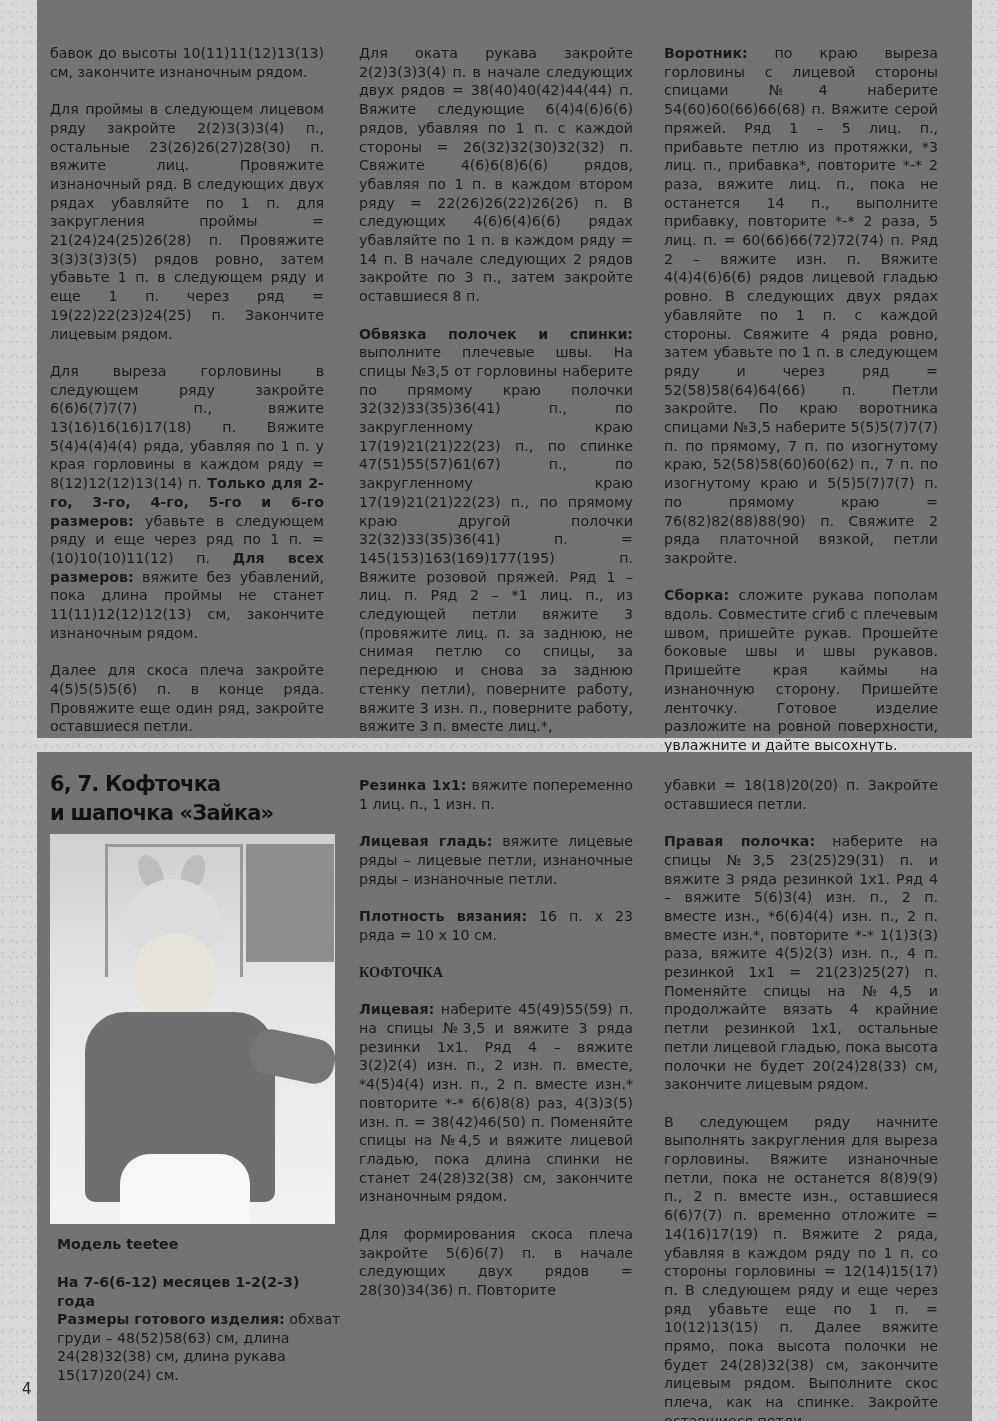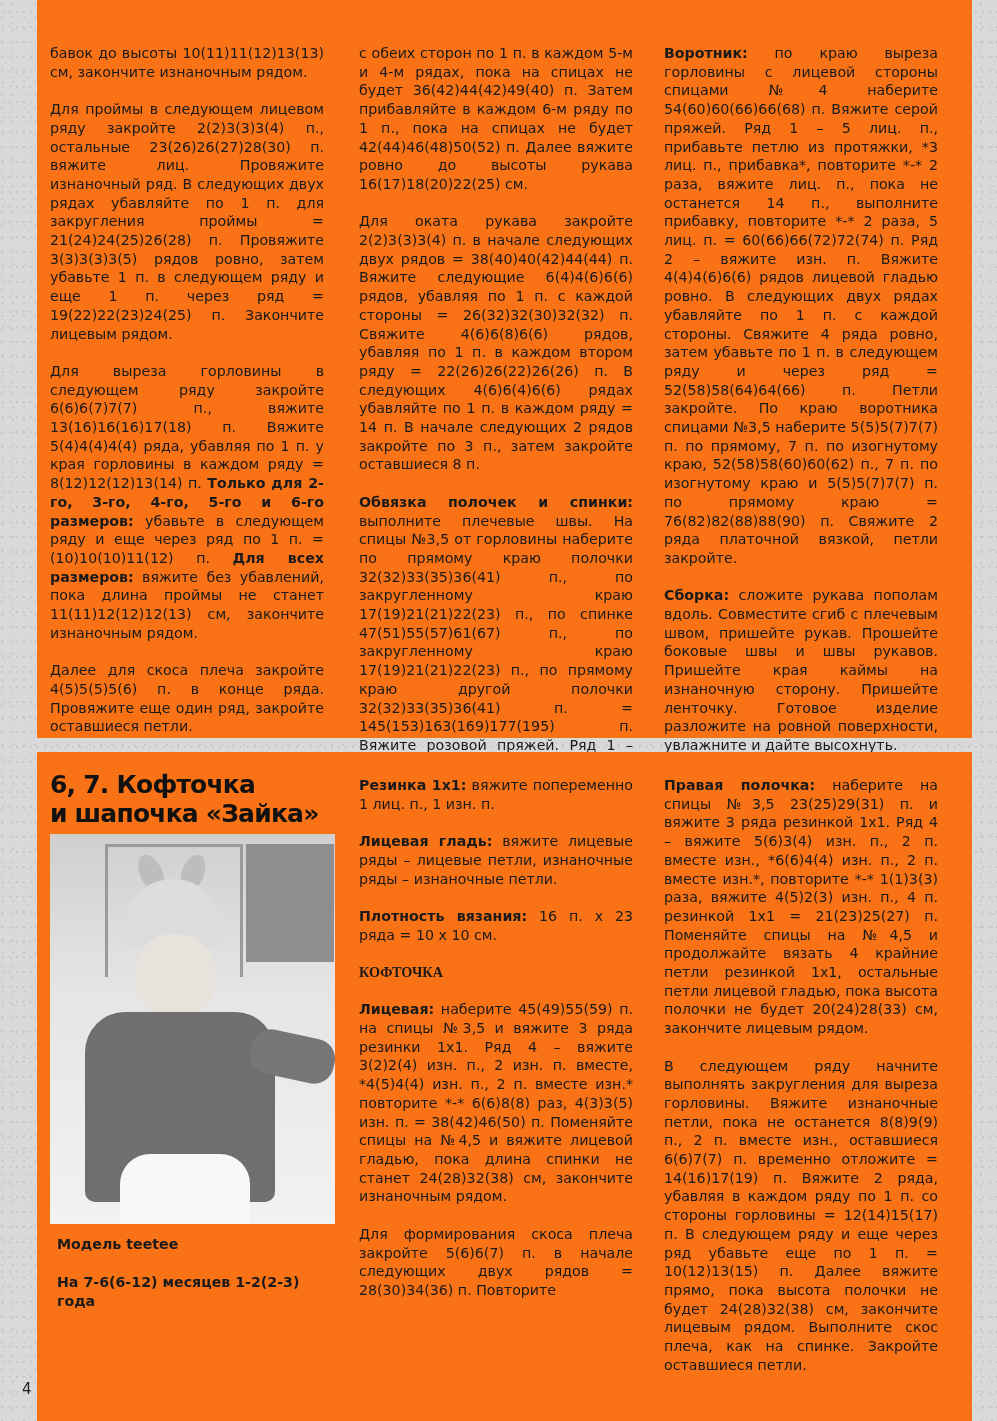--- a/index.html
+++ b/index.html
@@ -8,40 +8,40 @@
     background: #d9d9d9;
     background-image:
       radial-gradient(circle at 20% 30%, #c8c8c8 0.8px, transparent 1.2px),
       radial-gradient(circle at 70% 60%, #cfcfcf 0.8px, transparent 1.2px),
       radial-gradient(circle at 40% 80%, #c4c4c4 0.7px, transparent 1.1px);
     background-size: 11px 13px, 17px 9px, 7px 15px;
     font-family: "DejaVu Sans", sans-serif;
     color: #1a1a1a;
   }
   .panel {
-    position: absolute; left: 37px; width: 935px; background: #f97316;
+    position: absolute; left: 37px; width: 935px; background: #737373;
   }
   .panel.top { top: 0; height: 738px; }
   .panel.bottom { top: 752px; height: 669px; }
   .col {
     position: absolute; width: 274px;
     font-size: 14.2px; line-height: 18.7px;
     text-align: justify; hyphens: manual;
   }
   .col p { margin: 0 0 18.7px 0; }
   .col b { font-weight: bold; }
   .top .c1 { left: 13px; top: 44px; }
   .top .c2 { left: 322px; top: 44px; }
   .top .c3 { left: 627px; top: 44px; }
   .bottom .c2 { left: 322px; top: 24px; }
   .bottom .c3 { left: 627px; top: 24px; }
   .title {
     position: absolute; left: 13px; top: 18px;
     font-family: "DejaVu Sans", sans-serif; font-weight: bold;
-    font-size: 25px; line-height: 29px; letter-spacing: -0.8px; color: #111;
+    font-size: 21px; line-height: 29px; letter-spacing: -0.8px; color: #111;
     margin: 0;
   }
   .photo {
     position: absolute; left: 13px; top: 82px; width: 285px; height: 390px;
     background: linear-gradient(180deg, #cfcfcf 0%, #e5e5e5 40%, #f2f2f2 100%);
     overflow: hidden;
   }
   .photo .window { position: absolute; left: 196px; top: 10px; width: 88px; height: 118px; background: #8e8e8e; }
   .photo .frame { position: absolute; left: 55px; top: 10px; width: 132px; height: 130px; border: 3px solid #9a9a9a; border-bottom: none; }
   .photo .hat { position: absolute; left: 73px; top: 45px; width: 100px; height: 70px; border-radius: 50px 50px 20px 20px; background: #dcdcdc; }
@@ -66,21 +66,20 @@
   <div class="col c1">
     <p>бавок до высоты 10(11)11(12)13(13) см, закончите изнаночным рядом.</p>
     <p>Для проймы в следующем лицевом ряду закройте 2(2)3(3)3(4) п., остальные 23(26)26(27)28(30) п. вяжите лиц. Провяжите изнаночный ряд. В следующих двух рядах убавляйте по 1 п. для закругления проймы = 21(24)24(25)26(28) п. Провяжите 3(3)3(3)3(5) рядов ровно, затем убавьте 1 п. в следующем ряду и еще 1 п. через ряд = 19(22)22(23)24(25) п. Закончите лицевым рядом.</p>
     <p><span>Для выреза горловины в следующем ряду закройте 6(6)6(7)7(7) п., вяжите 13(16)16(16)17(18) п. Вяжите 5(4)4(4)4(4) ряда, убавляя по 1 п. у края горловины в каждом ряду = 8(12)12(12)13(14) п. </span><b>Только для 2-го, 3-го, 4-го, 5-го и 6-го размеров:</b><span> убавьте в следующем ряду и еще через ряд по 1 п. = (10)10(10)11(12) п. </span><b>Для всех размеров:</b><span> вяжите без убавлений, пока длина проймы не станет 11(11)12(12)12(13) см, закончите изнаночным рядом.</span></p>
     <p>Далее для скоса плеча закройте 4(5)5(5)5(6) п. в конце ряда. Провяжите еще один ряд, закройте оставшиеся петли.</p>
     <p>Правую полочку свяжите симметрично.</p>
     <p><b>Рукава:</b><span> наберите 30(30)30(32)32(32) п. на спицы №4 серой пряжей и вяжите 4 ряда платочной вязкой. Далее вяжите лицевой гладью, прибавляя</span></p>
   </div>
 
   <div class="col c2">
-    <p>с обеих сторон по 1 п. в каждом 5-м и 4-м рядах, пока на спицах не будет 36(42)44(42)49(40) п. Затем прибавляйте в каждом 6-м ряду по 1 п., пока на спицах не будет 42(44)46(48)50(52) п. Далее вяжите ровно до высоты рукава 16(17)18(20)22(25) см.</p>
     <p>Для оката рукава закройте 2(2)3(3)3(4) п. в начале следующих двух рядов = 38(40)40(42)44(44) п. Вяжите следующие 6(4)4(6)6(6) рядов, убавляя по 1 п. с каждой стороны = 26(32)32(30)32(32) п. Свяжите 4(6)6(8)6(6) рядов, убавляя по 1 п. в каждом втором ряду = 22(26)26(22)26(26) п. В следующих 4(6)6(4)6(6) рядах убавляйте по 1 п. в каждом ряду = 14 п. В начале следующих 2 рядов закройте по 3 п., затем закройте оставшиеся 8 п.</p>
     <p><b>Обвязка полочек и спинки:</b><span> выполните плечевые швы. На спицы №3,5 от горловины наберите по прямому краю полочки 32(32)33(35)36(41) п., по закругленному краю 17(19)21(21)22(23) п., по спинке 47(51)55(57)61(67) п., по закругленному краю 17(19)21(21)22(23) п., по прямому краю другой полочки 32(32)33(35)36(41) п. = 145(153)163(169)177(195) п. Вяжите розовой пряжей. Ряд 1 – лиц. п. Ряд 2 – *1 лиц. п., из следующей петли вяжите 3 (провяжите лиц. п. за заднюю, не снимая петлю со спицы, за переднюю и снова за заднюю стенку петли), поверните работу, вяжите 3 изн. п., поверните работу, вяжите 3 п. вместе лиц.*,</span></p>
   </div>
 
   <div class="col c3">
     <p><b>Воротник:</b><span> по краю выреза горловины с лицевой стороны спицами №4 наберите 54(60)60(66)66(68) п. Вяжите серой пряжей. Ряд 1 – 5 лиц. п., прибавьте петлю из протяжки, *3 лиц. п., прибавка*, повторите *-* 2 раза, вяжите лиц. п., пока не останется 14 п., выполните прибавку, повторите *-* 2 раза, 5 лиц. п. = 60(66)66(72)72(74) п. Ряд 2 – вяжите изн. п. Вяжите 4(4)4(6)6(6) рядов лицевой гладью ровно. В следующих двух рядах убавляйте по 1 п. с каждой стороны. Свяжите 4 ряда ровно, затем убавьте по 1 п. в следующем ряду и через ряд = 52(58)58(64)64(66) п. Петли закройте. По краю воротника спицами №3,5 наберите 5(5)5(7)7(7) п. по прямому, 7 п. по изогнутому краю, 52(58)58(60)60(62) п., 7 п. по изогнутому краю и 5(5)5(7)7(7) п. по прямому краю = 76(82)82(88)88(90) п. Свяжите 2 ряда платочной вязкой, петли закройте.</span></p>
     <p><b>Сборка:</b><span> сложите рукава пополам вдоль. Совместите сгиб с плечевым швом, пришейте рукав. Прошейте боковые швы и швы рукавов. Пришейте края каймы на изнаночную сторону. Пришейте ленточку. Готовое изделие разложите на ровной поверхности, увлажните и дайте высохнуть.</span></p>
   </div>
 </div>
 
@@ -97,30 +96,32 @@
     <div class="ear2"></div>
     <div class="hat"></div>
     <div class="face"></div>
     <div class="cardigan"></div>
     <div class="arm"></div>
     <div class="skirt"></div>
   </div>
 
   <p class="meta model">Модель teetee</p>
   <p class="meta age">На 7-6(6-12) месяцев 1-2(2-3) года</p>
+  <p class="meta sizes"><b>Размеры готового изделия:</b><span> обхват груди – 48(52)58(63) см, длина 24(28)32(38) см, длина рукава 15(17)20(24) см.</span></p>
 
   <div class="col c2">
     <p><b>Резинка 1x1:</b><span> вяжите попеременно 1 лиц. п., 1 изн. п.</span></p>
     <p><b>Лицевая гладь:</b><span> вяжите лицевые ряды – лицевые петли, изнаночные ряды – изнаночные петли.</span></p>
     <p><b>Плотность вязания:</b><span> 16 п. x 23 ряда = 10 x 10 см.</span></p>
     <p class="section-head">КОФТОЧКА</p>
     <p><b>Лицевая:</b><span> наберите 45(49)55(59) п. на спицы №3,5 и вяжите 3 ряда резинки 1x1. Ряд 4 – вяжите 3(2)2(4) изн. п., 2 изн. п. вместе, *4(5)4(4) изн. п., 2 п. вместе изн.* повторите *-* 6(6)8(8) раз, 4(3)3(5) изн. п. = 38(42)46(50) п. Поменяйте спицы на №4,5 и вяжите лицевой гладью, пока длина спинки не станет 24(28)32(38) см, закончите изнаночным рядом.</span></p>
     <p>Для формирования скоса плеча закройте 5(6)6(7) п. в начале следующих двух рядов = 28(30)34(36) п. Повторите</p>
   </div>
 
   <div class="col c3">
+    <p>убавки = 18(18)20(20) п. Закройте оставшиеся петли.</p>
     <p><b>Правая полочка:</b><span> наберите на спицы №3,5 23(25)29(31) п. и вяжите 3 ряда резинкой 1x1. Ряд 4 – вяжите 5(6)3(4) изн. п., 2 п. вместе изн., *6(6)4(4) изн. п., 2 п. вместе изн.*, повторите *-* 1(1)3(3) раза, вяжите 4(5)2(3) изн. п., 4 п. резинкой 1x1 = 21(23)25(27) п. Поменяйте спицы на №4,5 и продолжайте вязать 4 крайние петли резинкой 1x1, остальные петли лицевой гладью, пока высота полочки не будет 20(24)28(33) см, закончите лицевым рядом.</span></p>
     <p>В следующем ряду начните выполнять закругления для выреза горловины. Вяжите изнаночные петли, пока не останется 8(8)9(9) п., 2 п. вместе изн., оставшиеся 6(6)7(7) п. временно отложите = 14(16)17(19) п. Вяжите 2 ряда, убавляя в каждом ряду по 1 п. со стороны горловины = 12(14)15(17) п. В следующем ряду и еще через ряд убавьте еще по 1 п. = 10(12)13(15) п. Далее вяжите прямо, пока высота полочки не будет 24(28)32(38) см, закончите лицевым рядом. Выполните скос плеча, как на спинке. Закройте оставшиеся петли.</p>
 
   </div>
 </div>
 
 <div class="pagenum">4</div>
 
 </body></html>

